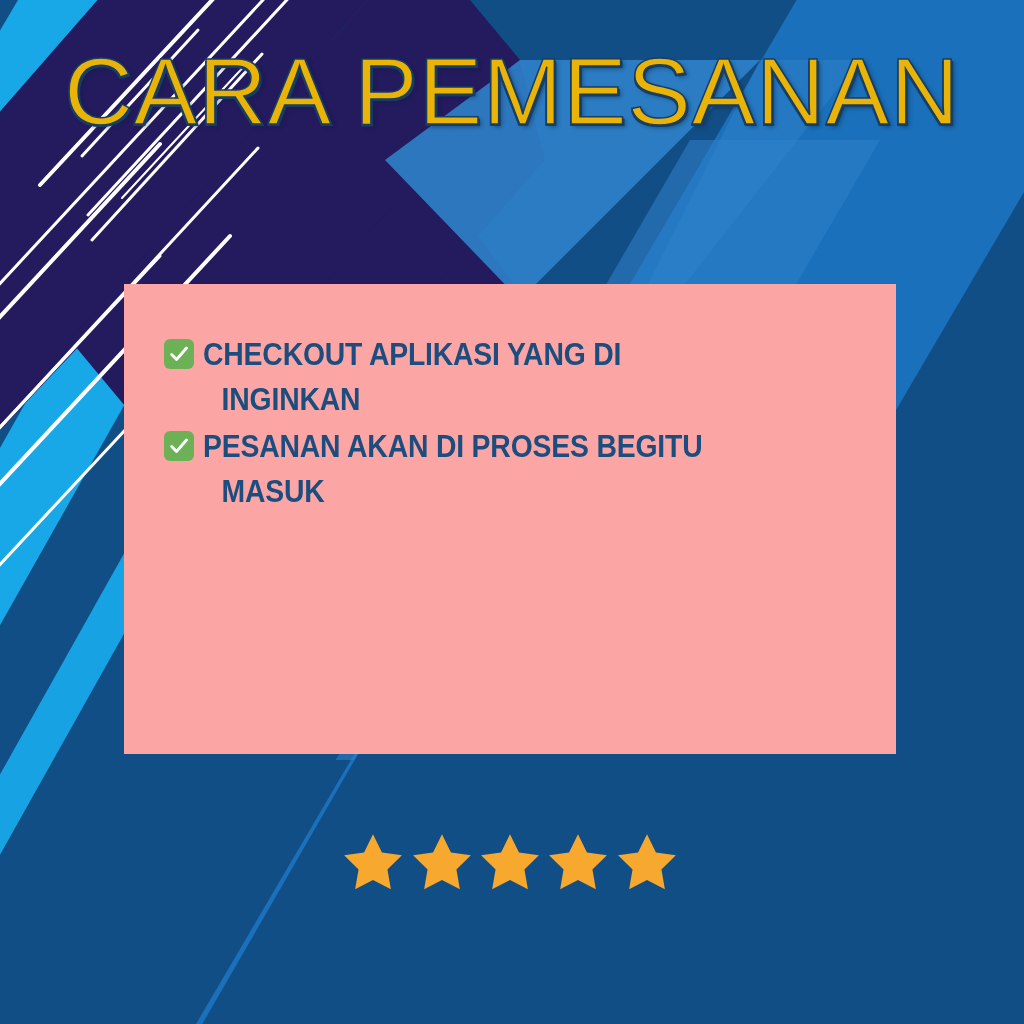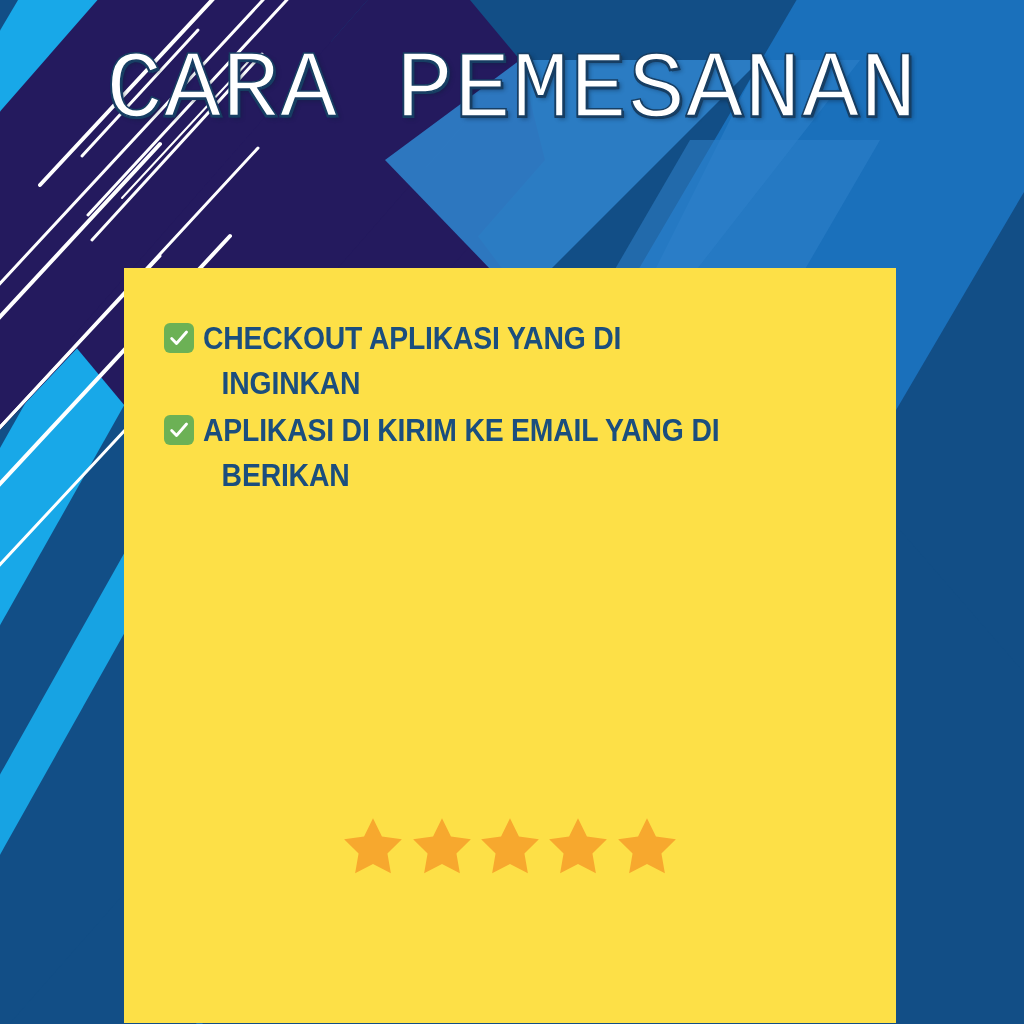--- a/index.html
+++ b/index.html
@@ -35,43 +35,43 @@
   #title-wrap {
     position: absolute;
     left: 0;
     top: 44px;
     width: 1024px;
     text-align: center;
     z-index: 5;
   }
   #poster-title {
     display: inline-block;
-    color: #ffffff;
-    font-family: Liberation Mono, monospace;
+    color: #eab308;
+    font-family: Liberation Sans, sans-serif;
     font-weight: 400;
     font-size: 95px;
     line-height: 1.0;
     letter-spacing: 1px;
     white-space: nowrap;
     -webkit-text-stroke: 1.5px #173E63;
     text-shadow:
        2px 2px 0 #173E63,
       -1px 2px 0 #173E63,
        3px 3px 4px rgba(10,30,55,.45);
     padding: 0 6px;
   }
 
   
   #card {
     position: absolute;
     left: 124px;
-    top: 268px;
+    top: 284px;
     width: 772px;
-    height: 755px;
-    background: #fde047;
+    height: 470px;
+    background: #fca5a5;
     z-index: 4;
   }
 
   #checklist {
     position: absolute;
     left: 40px;
     top: 48px;
     width: 700px;
   }
 
@@ -191,29 +191,29 @@
       <div class="check-item">
         <span class="check-icon">
           <svg viewBox="0 0 24 24" aria-hidden="true">
               <path d="M4 12.6 L9.3 18 L20.2 5.4" fill="none" stroke="#FFFFFF" stroke-width="3.1" stroke-linecap="round" stroke-linejoin="round"></path>
             </svg>
         </span>
         <span class="check-text"><span>CHECKOUT APLIKASI YANG DI</span><span class="cont">INGINKAN</span></span>
       </div>
 
 
-
       <div class="check-item">
         <span class="check-icon">
           <svg viewBox="0 0 24 24" aria-hidden="true">
               <path d="M4 12.6 L9.3 18 L20.2 5.4" fill="none" stroke="#FFFFFF" stroke-width="3.1" stroke-linecap="round" stroke-linejoin="round"></path>
             </svg>
         </span>
-        <span class="check-text"><span>APLIKASI DI KIRIM KE EMAIL YANG DI</span><span class="cont">BERIKAN</span></span>
+        <span class="check-text"><span>PESANAN AKAN DI PROSES BEGITU</span><span class="cont">MASUK</span></span>
       </div>
+
 
 
     </div>
 
     <div id="stars">
       <svg viewBox="0 0 24 24" aria-hidden="true">
           <path d="M12 1.9 L15.25 8.5 L22.5 9.55 L17.25 14.7 L18.5 21.9 L12 18.5 L5.5 21.9 L6.75 14.7 L1.5 9.55 L8.75 8.5 Z" fill="#F7A82E"></path>
         </svg>
       <svg viewBox="0 0 24 24" aria-hidden="true">
           <path d="M12 1.9 L15.25 8.5 L22.5 9.55 L17.25 14.7 L18.5 21.9 L12 18.5 L5.5 21.9 L6.75 14.7 L1.5 9.55 L8.75 8.5 Z" fill="#F7A82E"></path>

